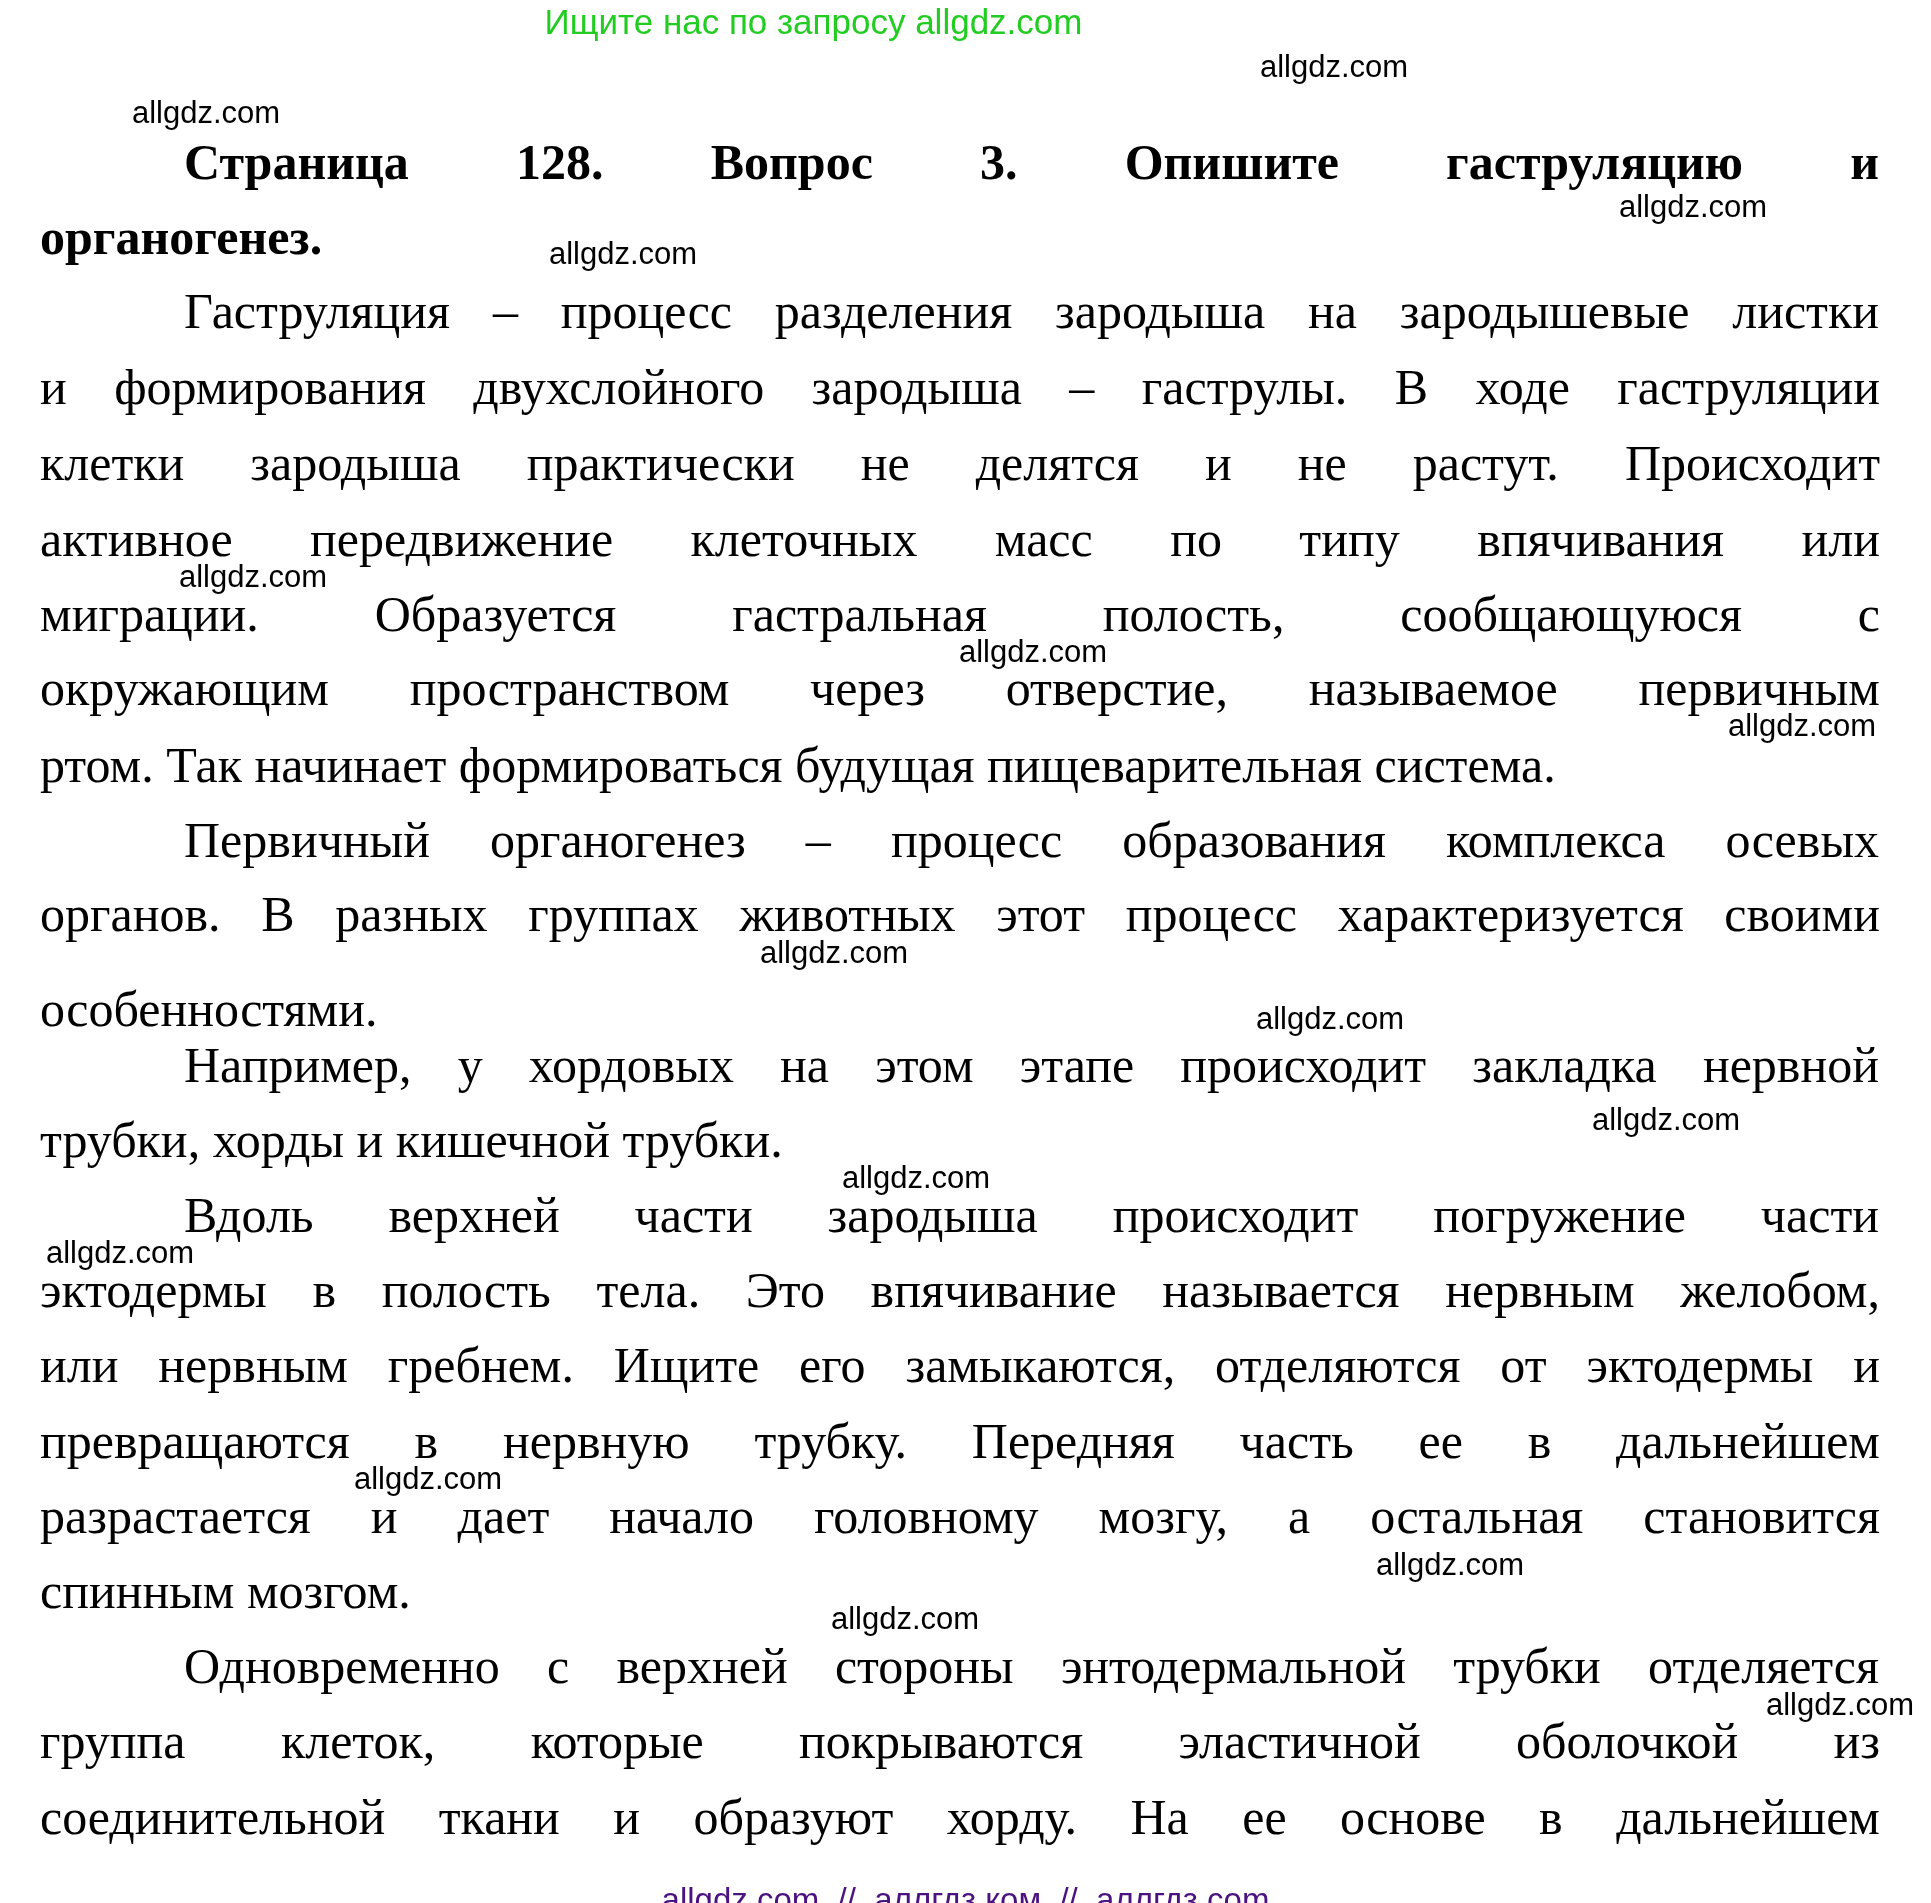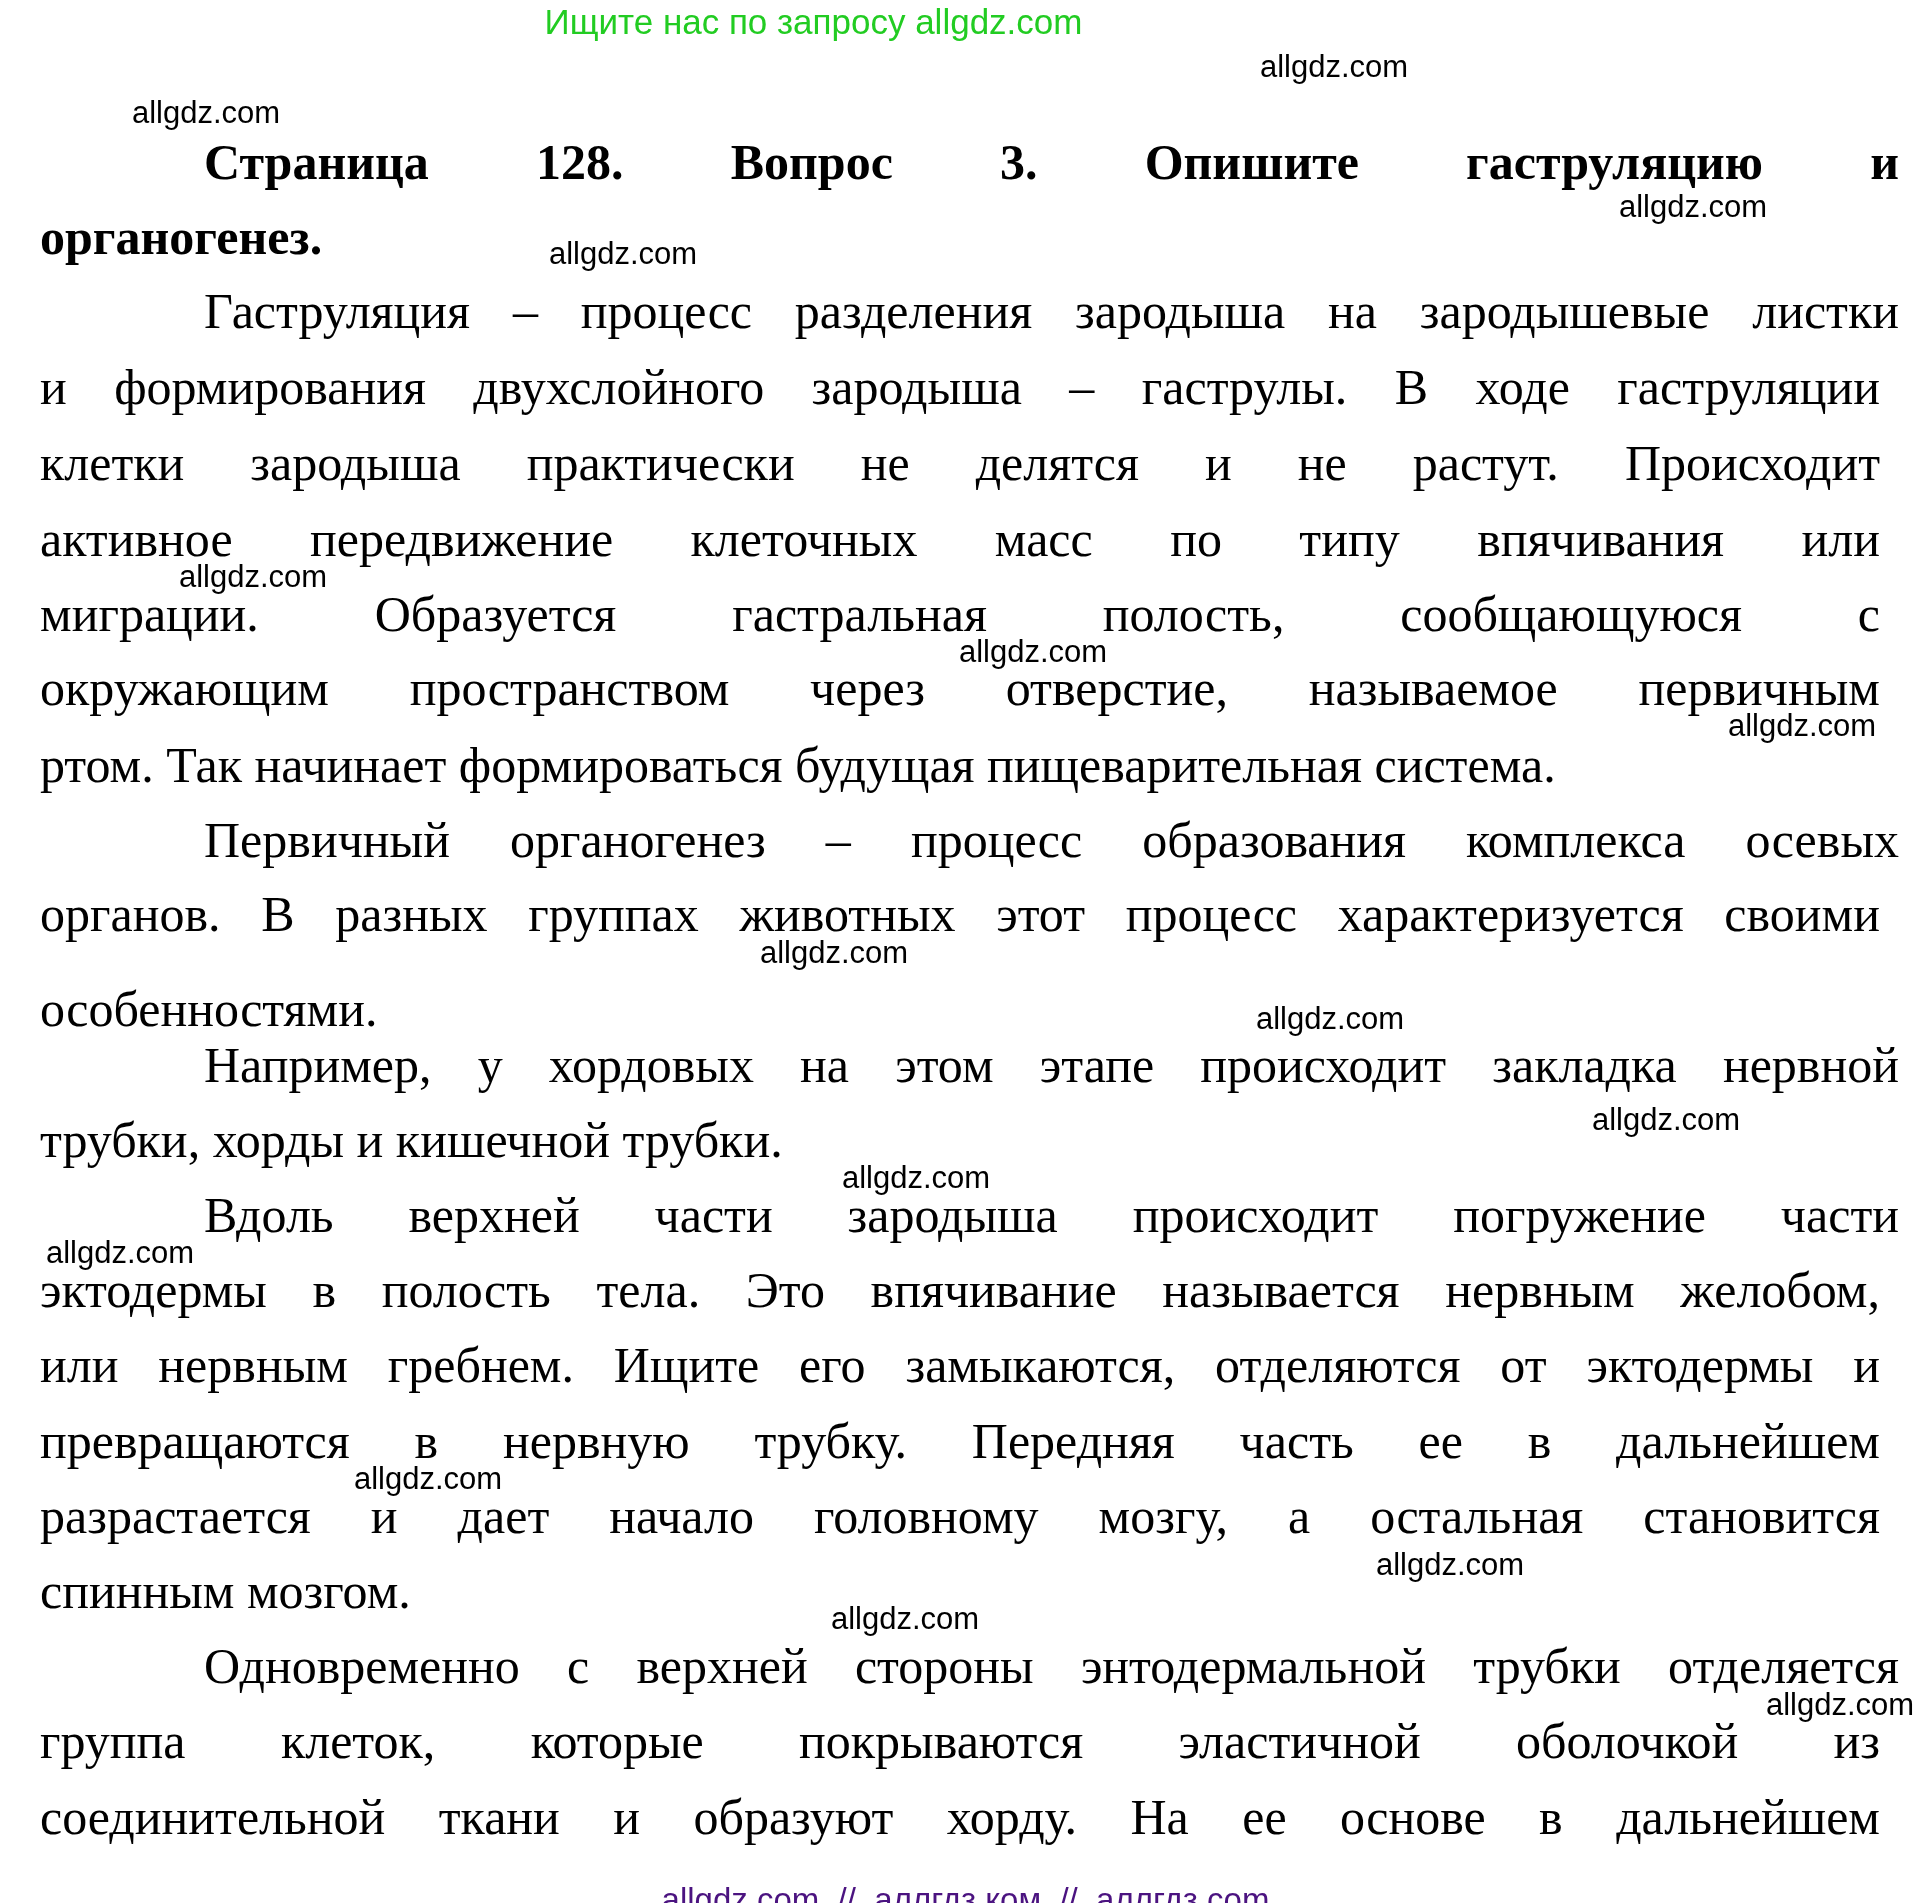--- a/index.html
+++ b/index.html
@@ -8,21 +8,21 @@
     position: absolute; left: 0; width: 1627px; top: 1.9px; text-align: center;
     font-family: "Liberation Sans", sans-serif; font-size: 35px; color: #22cc22;
   }
   .line {
     position: absolute; left: 40px; width: 1840px;
     font-family: "Liberation Serif", serif; font-size: 50px; line-height: 58px;
     color: #000; white-space: nowrap;
     text-align: justify; text-align-last: justify;
     transform-origin: left center;
   }
-  .line.indent { left: 184px; width: 1695px; margin-left: 20px; }
+  .line.indent { left: 184px; width: 1695px; }
   .line.last { text-align: center; text-align-last: left; width: auto; }
   .line.bold { font-weight: bold; }
   .wm {
     position: absolute; font-family: "Liberation Sans", sans-serif;
     font-size: 31px; color: #000; line-height: 31px; white-space: nowrap;
     transform: translate(-50%, -50%);
   }
   .footer {
     position: absolute; left: 0; width: 1931px; top: 1881px; text-align: center;
     font-family: "Liberation Sans", sans-serif; font-size: 33px; color: #4b1380;

